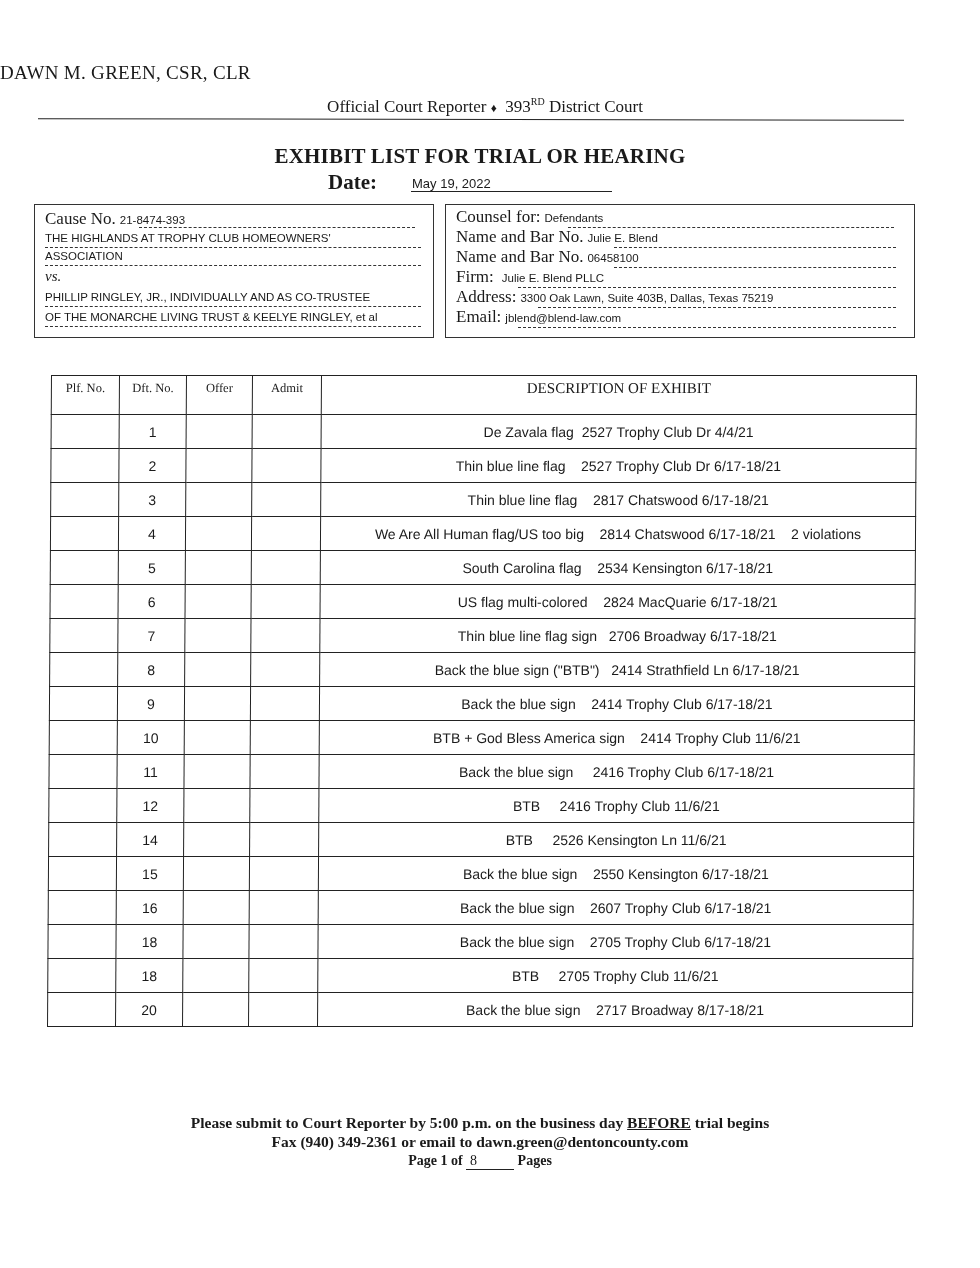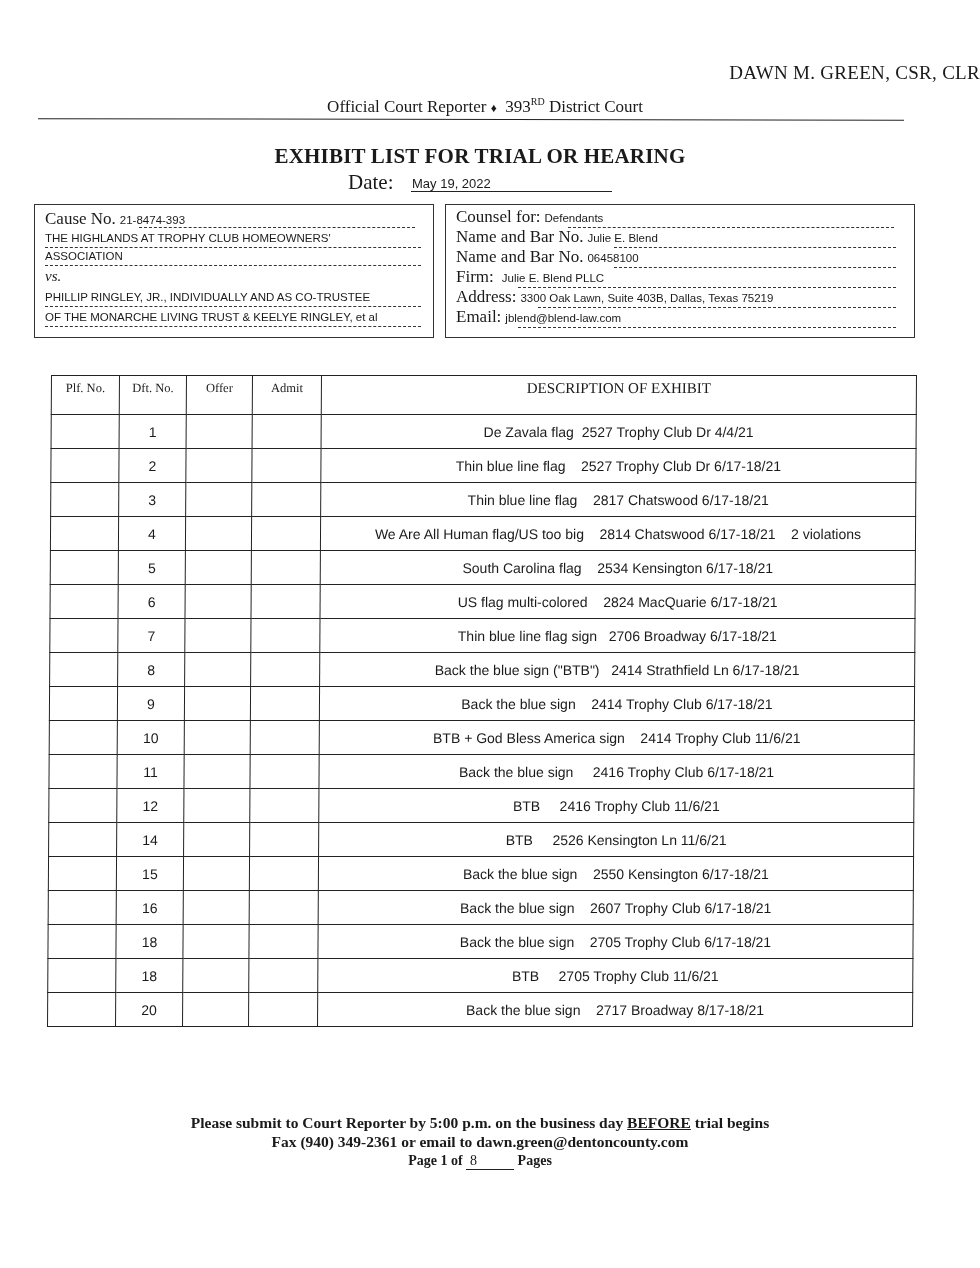--- a/index.html
+++ b/index.html
@@ -1,26 +1,26 @@
 <!DOCTYPE html>
 <html><head>
 <meta charset="utf-8">
 <style>
   html, body { margin: 0; padding: 0; background: #ffffff; }
   body { width: 980px; height: 1268px; position: relative; overflow: hidden; color: #1a1a1a; }
   .lserif { font-family: "Liberation Serif", "DejaVu Serif", serif; }
   .sans { font-family: "Liberation Sans", "DejaVu Sans", sans-serif; }
 
-  .reporter-name { position: absolute; top: 62px; left: 0; width: 980px; text-align: right; font-size: 19px; letter-spacing: 0.3px; }
+  .reporter-name { position: absolute; top: 62px; left: 0; width: 980px; text-align: left; font-size: 19px; letter-spacing: 0.3px; }
   .reporter-sub { position: absolute; top: 96px; left: 270px; width: 430px; text-align: center; font-size: 17px; }
   .reporter-sub sup { font-size: 10px; }
   .header-rule { position: absolute; top: 119px; left: 38px; width: 866px; height: 0; border-top: 1.6px solid #222; transform: rotate(0.1deg); }
 
   .doc-title { position: absolute; top: 144px; left: 0; width: 960px; text-align: center; font-size: 21px; font-weight: bold; letter-spacing: 0.2px; }
-  .date-row { position: absolute; top: 170px; left: 348px; font-size: 21px; font-weight: normal; }
+  .date-row { position: absolute; top: 170px; left: 328px; font-size: 21px; font-weight: bold; }
   .date-val { position: absolute; top: 176px; left: 411px; width: 200px; border-bottom: 1.2px solid #222; font-size: 13px; font-weight: normal; padding-left: 1px; }
 
   .box { position: absolute; border: 1.4px solid #333; background: #fff; }
   .box-left { top: 204px; left: 34px; width: 398px; height: 132px; }
   .box-right { top: 204px; left: 445px; width: 468px; height: 132px; }
 
   .field { position: absolute; white-space: nowrap; }
   .field .lbl { font-size: 17px; }
   .field .val { font-size: 11.5px; }
   .dash { position: absolute; height: 0; border-top: 1.2px dashed #333; }

